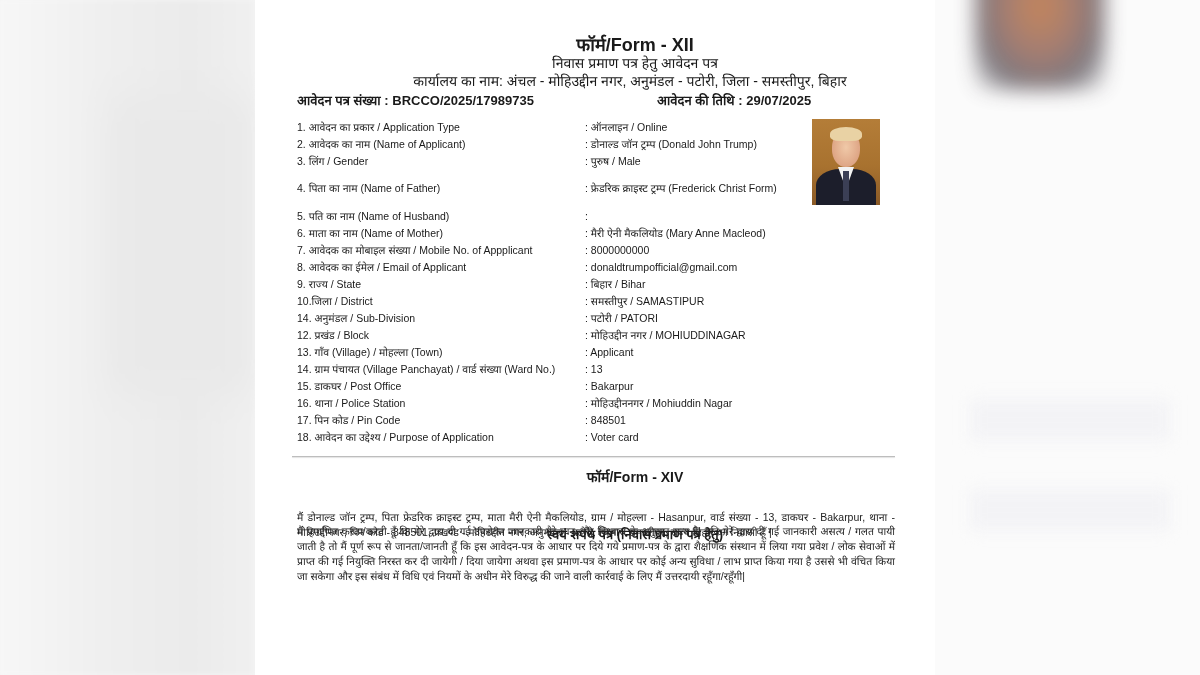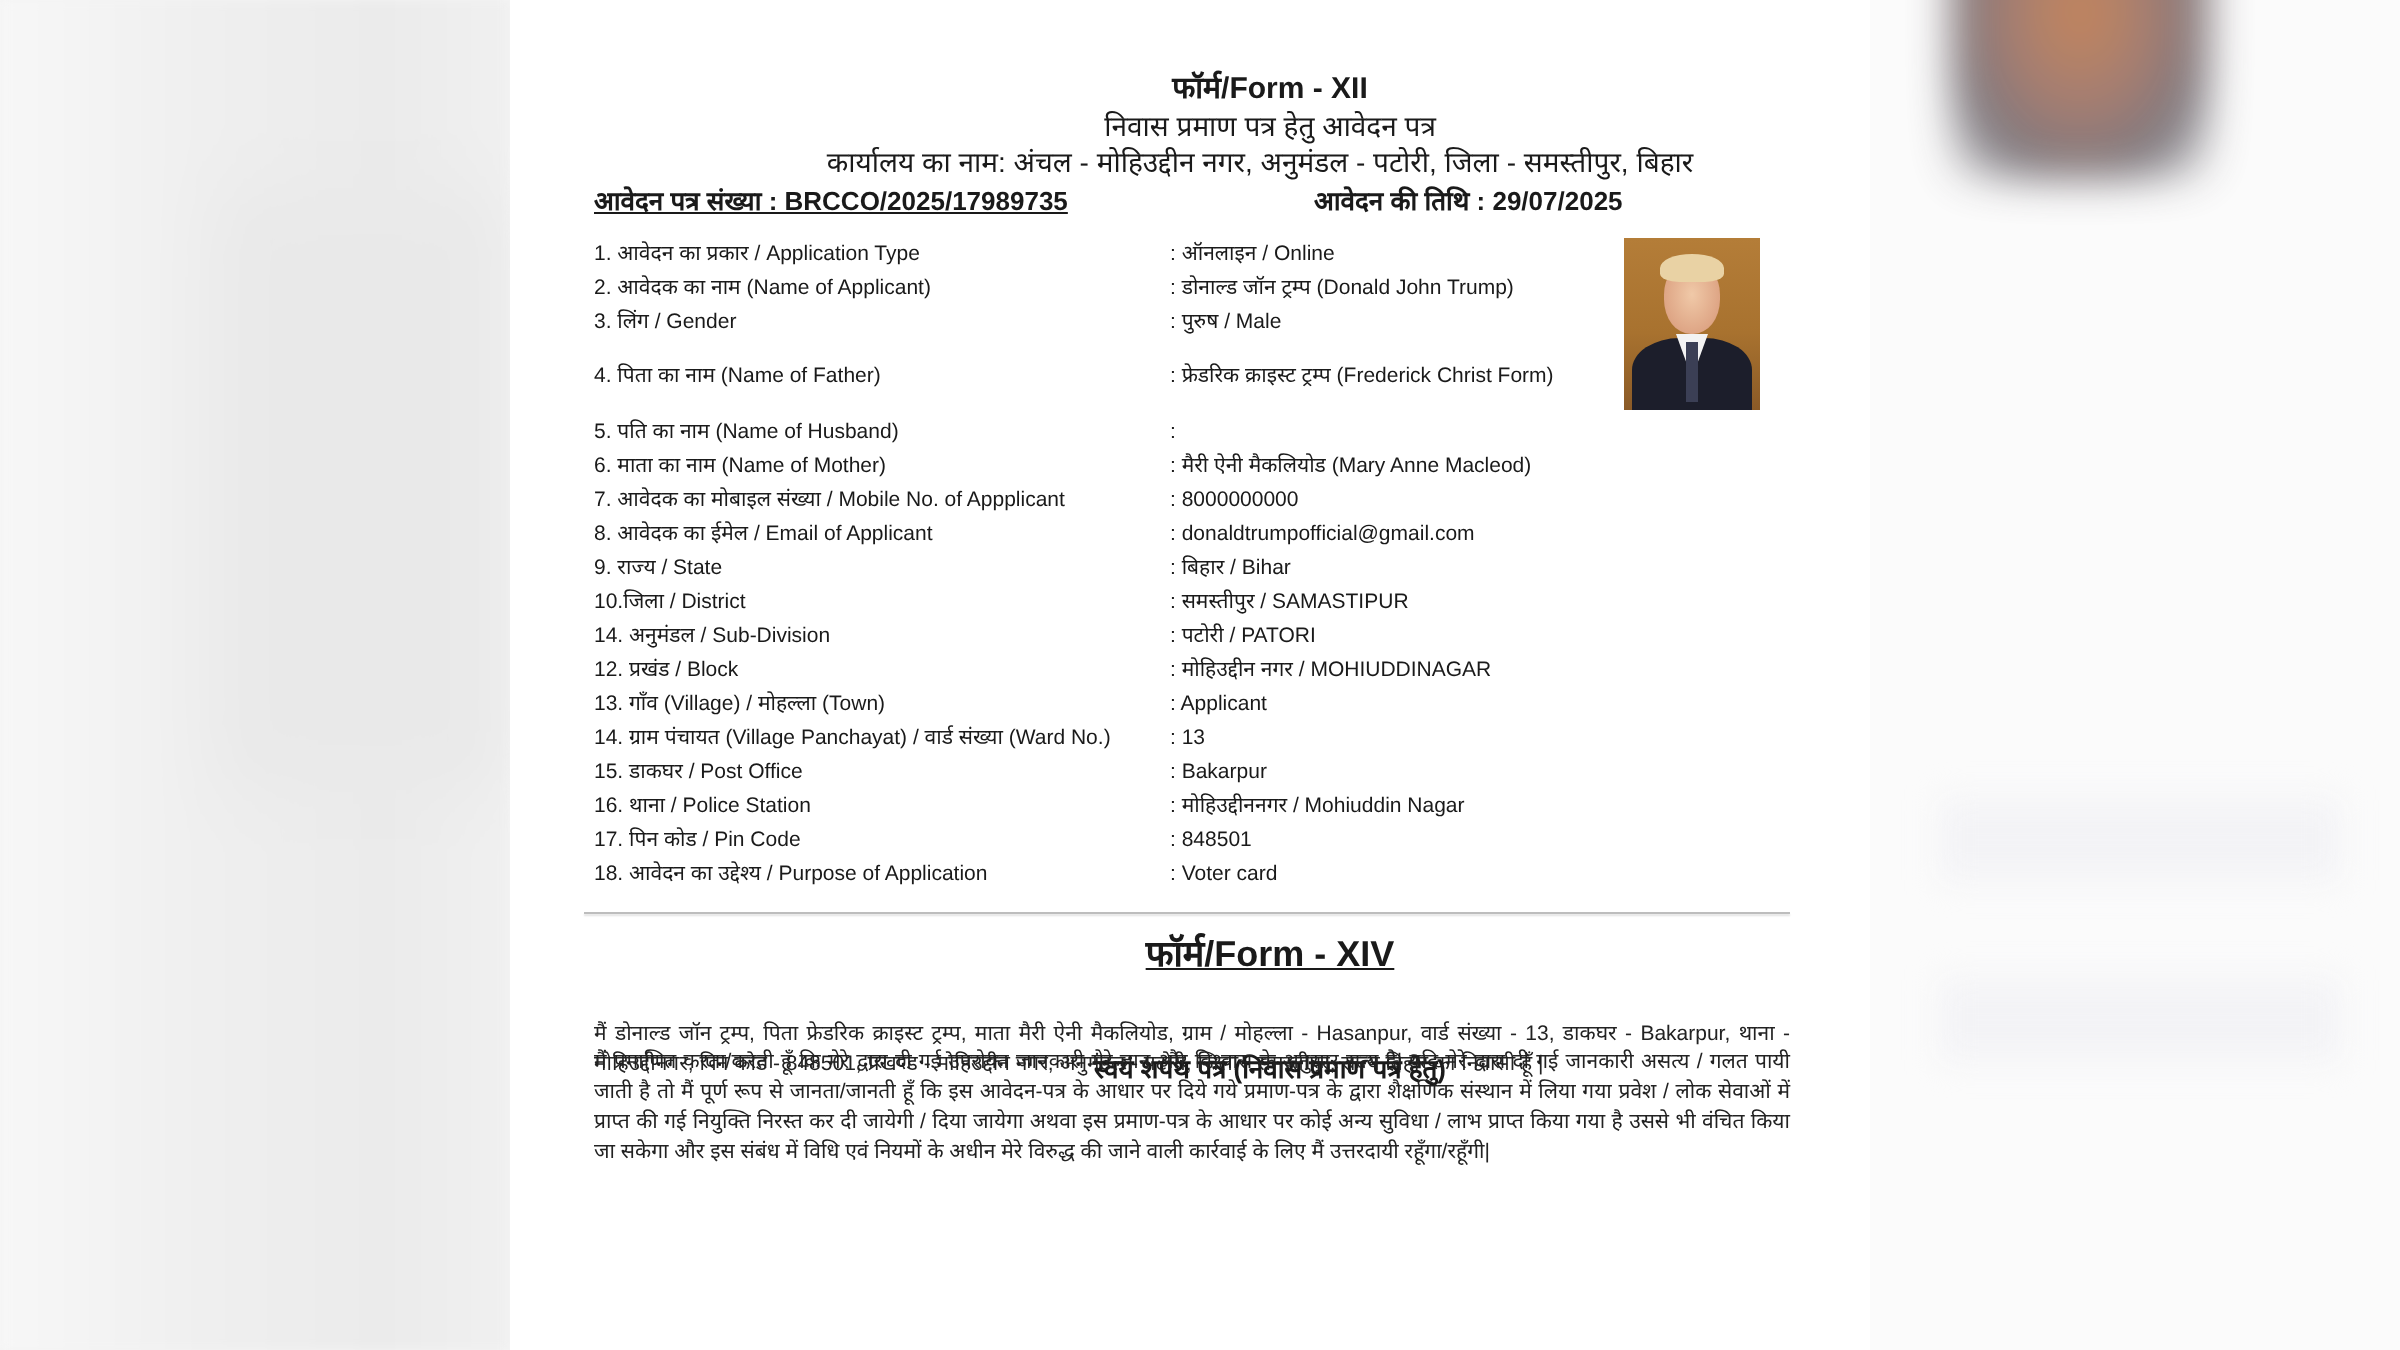--- a/index.html
+++ b/index.html
@@ -65,21 +65,21 @@
       background: #ffffff;
     }
     .header {
       position: absolute;
       left: 0; top: 36px;
       width: 680px;
       text-align: center;
     }
     .form-title {
       font-weight: bold;
-      font-size: 15px;
+      font-size: 18px;
       line-height: 18px;
       margin-left: 80px;
     }
     .form-subtitle {
       font-size: 14px;
       line-height: 18px;
       margin-left: 80px;
     }
     .office-name {
       font-size: 14px;
@@ -88,21 +88,21 @@
     }
     .app-meta {
       position: absolute;
       top: 93px;
       left: 42px;
       width: 560px;
       font-size: 13px;
       font-weight: bold;
       line-height: 16px;
     }
-    .app-meta .num { position: absolute; left: 0; white-space: nowrap; text-decoration: underline; }
+    .app-meta .num { position: absolute; left: 0; white-space: nowrap; }
     .app-meta .date { position: absolute; left: 360px; white-space: nowrap; }
 
     .fields {
       position: absolute;
       left: 42px; top: 119px;
       width: 500px;
     }
     .field-row {
       position: absolute;
       left: 0;
@@ -164,24 +164,23 @@
       box-shadow: 0 1px 1px #e0e0e0;
     }
     .section2 {
       position: absolute;
       left: 0; top: 469px;
       width: 680px;
       text-align: center;
     }
     .section2 .title {
       font-weight: bold;
-      font-size: 18px;
+      font-size: 14px;
       line-height: 17px;
       margin-left: 80px;
-      text-decoration: underline;
     }
     .section2 .subtitle {
       font-weight: bold;
       font-size: 13px;
       line-height: 18px;
       margin-left: 80px;
       margin-top: 40px;
     }
     .para {
       position: absolute;

